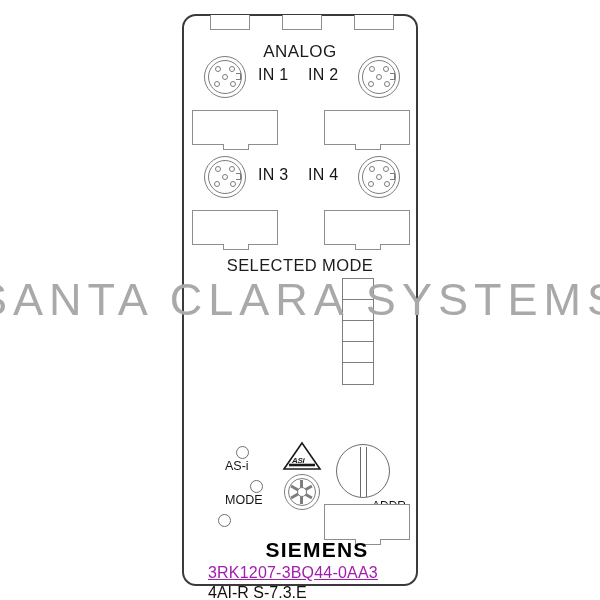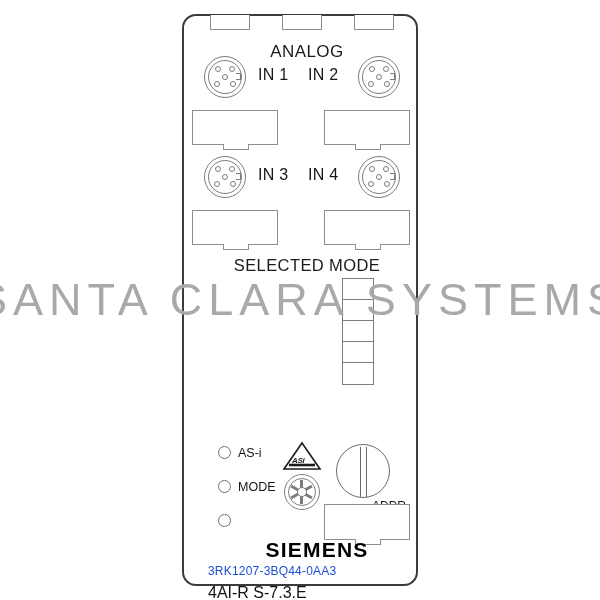--- a/index.html
+++ b/index.html
@@ -40,21 +40,20 @@
     position: absolute;
     left: 182px;
     top: 14px;
     width: 236px;
     height: 572px;
     border: 2px solid #3a3a3a;
     border-radius: 14px;
     background: #ffffff;
     box-sizing: border-box;
     z-index: 10;
-    padding-left: 7px;
   }
 
   
   .tab {
     position: absolute;
     top: -1px;
     width: 40px;
     height: 15px;
     border: 1px solid #8d8d8d;
     border-top: none;
@@ -183,21 +182,22 @@
     height: 21px;
     border-bottom: 1px solid #7d7d7d;
     box-sizing: border-box;
   }
   #mode-boxes .mbox:last-child { border-bottom: none; }
 
   
   .led-row {
     position: absolute;
     display: flex;
-    align-items: flex-start;
+    align-items: flex-end;
+    flex-direction: column;
   }
   .led {
     width: 13px;
     height: 13px;
     border-radius: 50%;
     border: 1px solid #6f6f6f;
     box-sizing: border-box;
     background: #fff;
   }
   .led-label {
@@ -330,23 +330,24 @@
     font-size: 21px;
     font-weight: bold;
     letter-spacing: 1.2px;
     color: #000;
     margin-left: 17px;
   }
   #part-number {
     position: absolute;
     left: 24px;
     top: 548px;
-    font-size: 12px;
-    color: #1d4ed8;
+    font-size: 16px;
+    color: #a21caf;
     letter-spacing: 0.2px;
+    text-decoration: underline;
   }
   #model-code {
     position: absolute;
     left: 24px;
     top: 568px;
     font-size: 16px;
     color: #111;
   }
 </style>
 </head>

